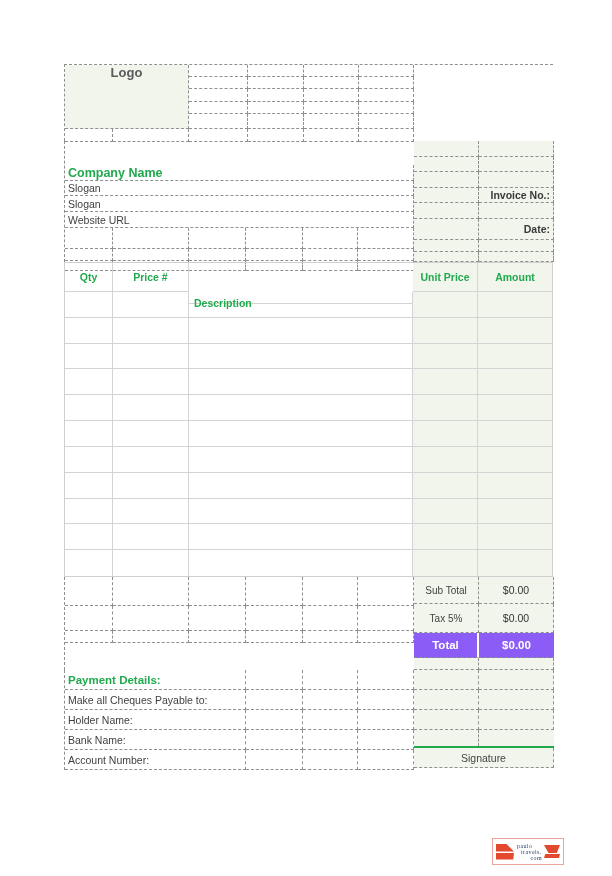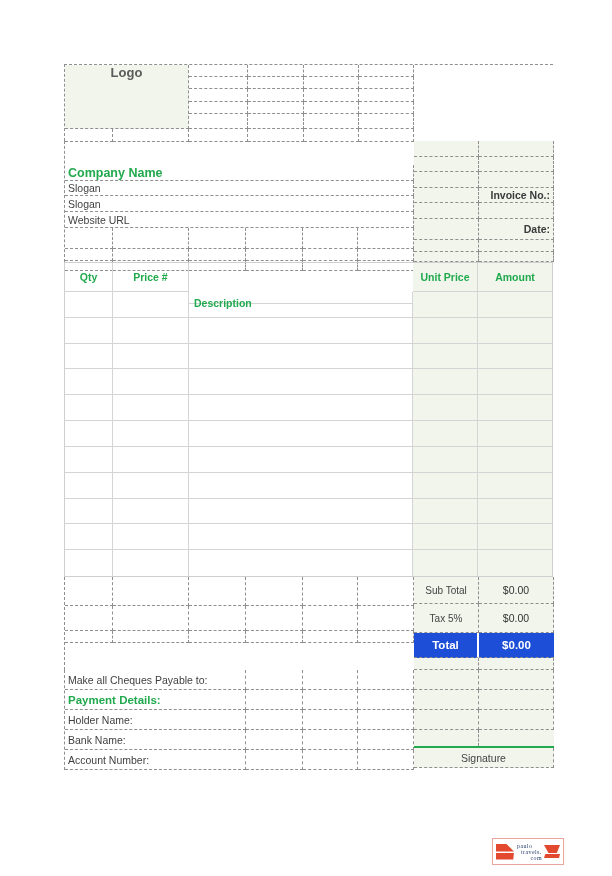--- a/index.html
+++ b/index.html
@@ -49,21 +49,21 @@
   .zC .trow:last-child .sc { border-bottom:none; }
   .th { font-size:10.5px; font-weight:bold; color:#21a94e; display:flex; align-items:center; justify-content:center; }
   .th-desc { justify-content:flex-start; padding-left:5px;margin-top:40px; }
 
   
   .zD-left { position:absolute; left:0; top:0; width:349px; }
   .zD-right { position:absolute; left:349px; top:0; width:140px; }
   .note-lbl { font-weight:bold; font-size:11px; color:#3a3a3a; }
   .tot-cell { font-size:10px; color:#444; display:flex; align-items:center; justify-content:center; }
   .tot-val { font-size:10.5px; color:#333; }
-  .total-row .gcell { background:#1d4ed8; color:#fff; font-weight:bold; font-size:11.5px;
+  .total-row .gcell { background:#8b5cf6; color:#fff; font-weight:bold; font-size:11.5px;
                       display:flex; align-items:center; justify-content:center; border-bottom:1px dashed #8f8f8f; }
   .total-row .gcell.first { border-right:2px solid #ffffff; }
 
   
   .zE-left { position:absolute; left:0; top:0; width:349px; }
   .zE-right { position:absolute; left:349px; top:0; width:140px; }
   .pay-head { font-size:11.5px; font-weight:bold; color:#21a94e; }
   .sig-strip { border-bottom:2px solid #21a94e; }
   .sig-row { font-size:10.5px; color:#444; display:flex; align-items:center; justify-content:center; }
 
@@ -340,27 +340,27 @@
         <div class="row h12">
             <div class="dc lg c65"></div>
             <div class="dc lg cf"></div>
           </div>
       </div>
     </div>
 
     <div class="zE">
       <div class="zE-left">
         <div class="row h20">
+            <div class="dc c181 tl pay-head">Payment Details:</div>
+            <div class="dc c57"></div>
+            <div class="dc c55"></div>
+            <div class="dc cf"></div>
+          </div>
+        <div class="row h20">
             <div class="dc c181 tl">Make all Cheques Payable to:</div>
-            <div class="dc c57"></div>
-            <div class="dc c55"></div>
-            <div class="dc cf"></div>
-          </div>
-        <div class="row h20">
-            <div class="dc c181 tl pay-head">Payment Details:</div>
             <div class="dc c57"></div>
             <div class="dc c55"></div>
             <div class="dc cf"></div>
           </div>
         <div class="row h20">
             <div class="dc c181 tl">Holder Name:</div>
             <div class="dc c57"></div>
             <div class="dc c55"></div>
             <div class="dc cf"></div>
           </div>

